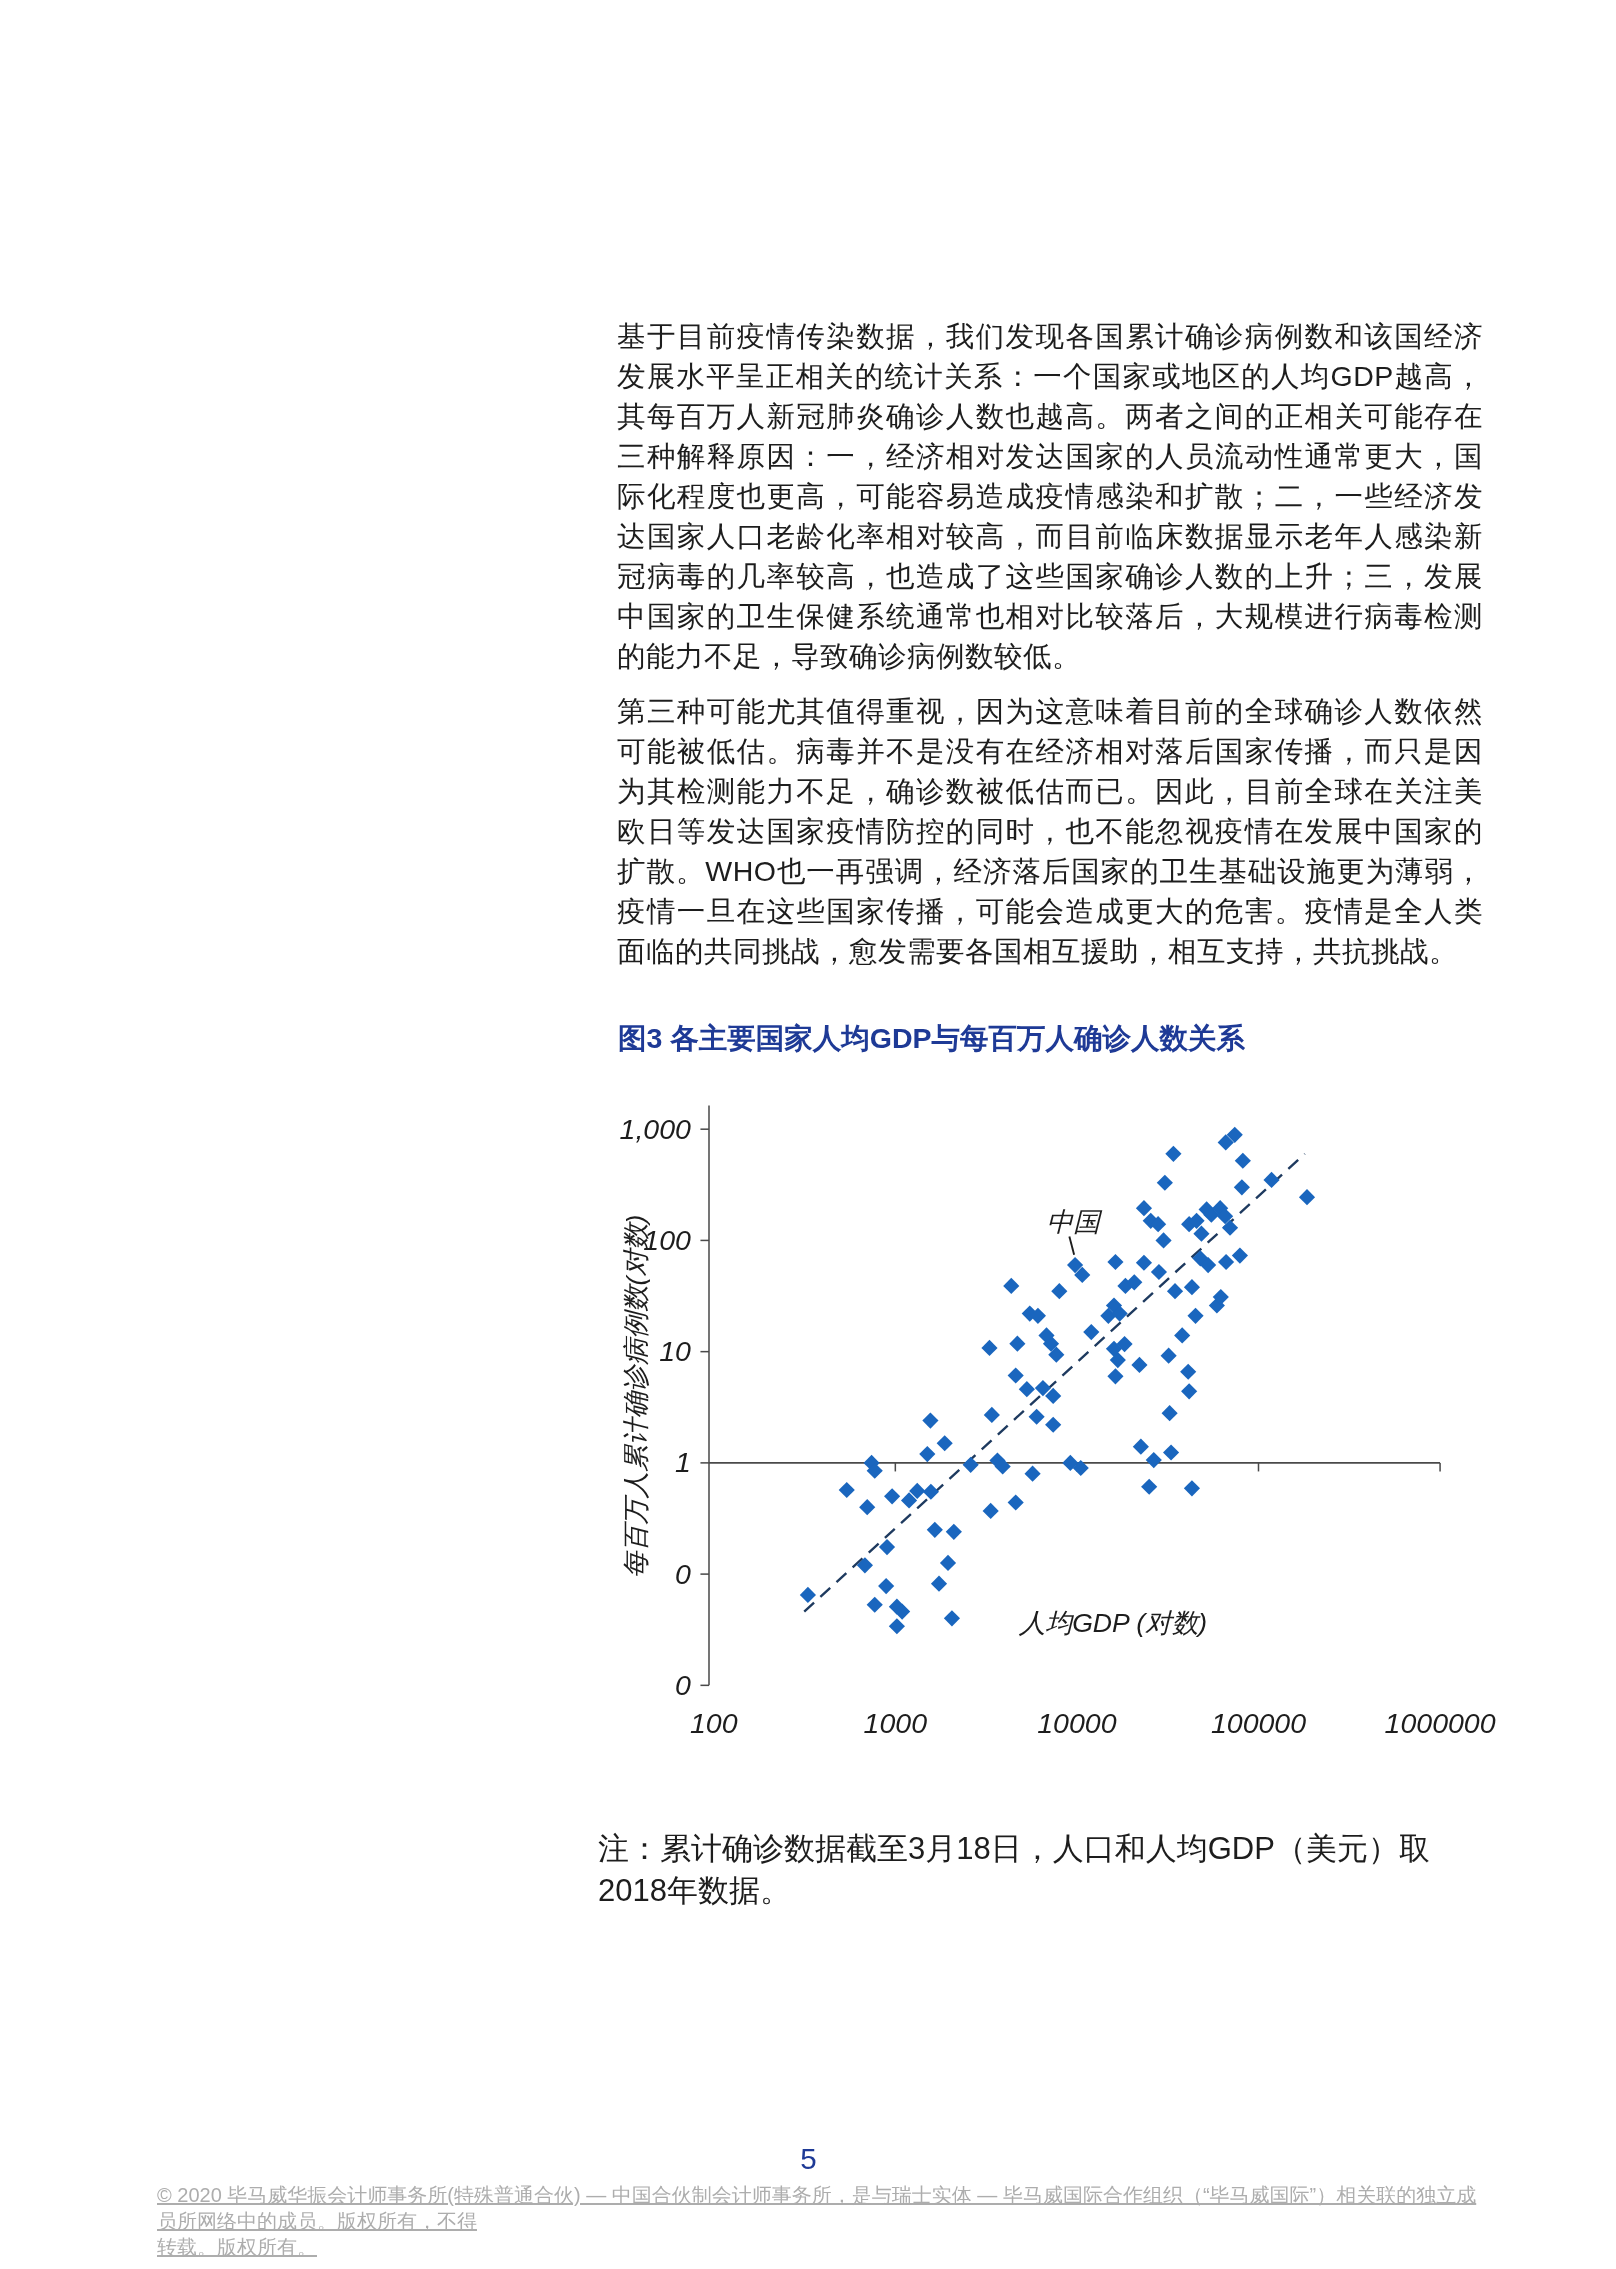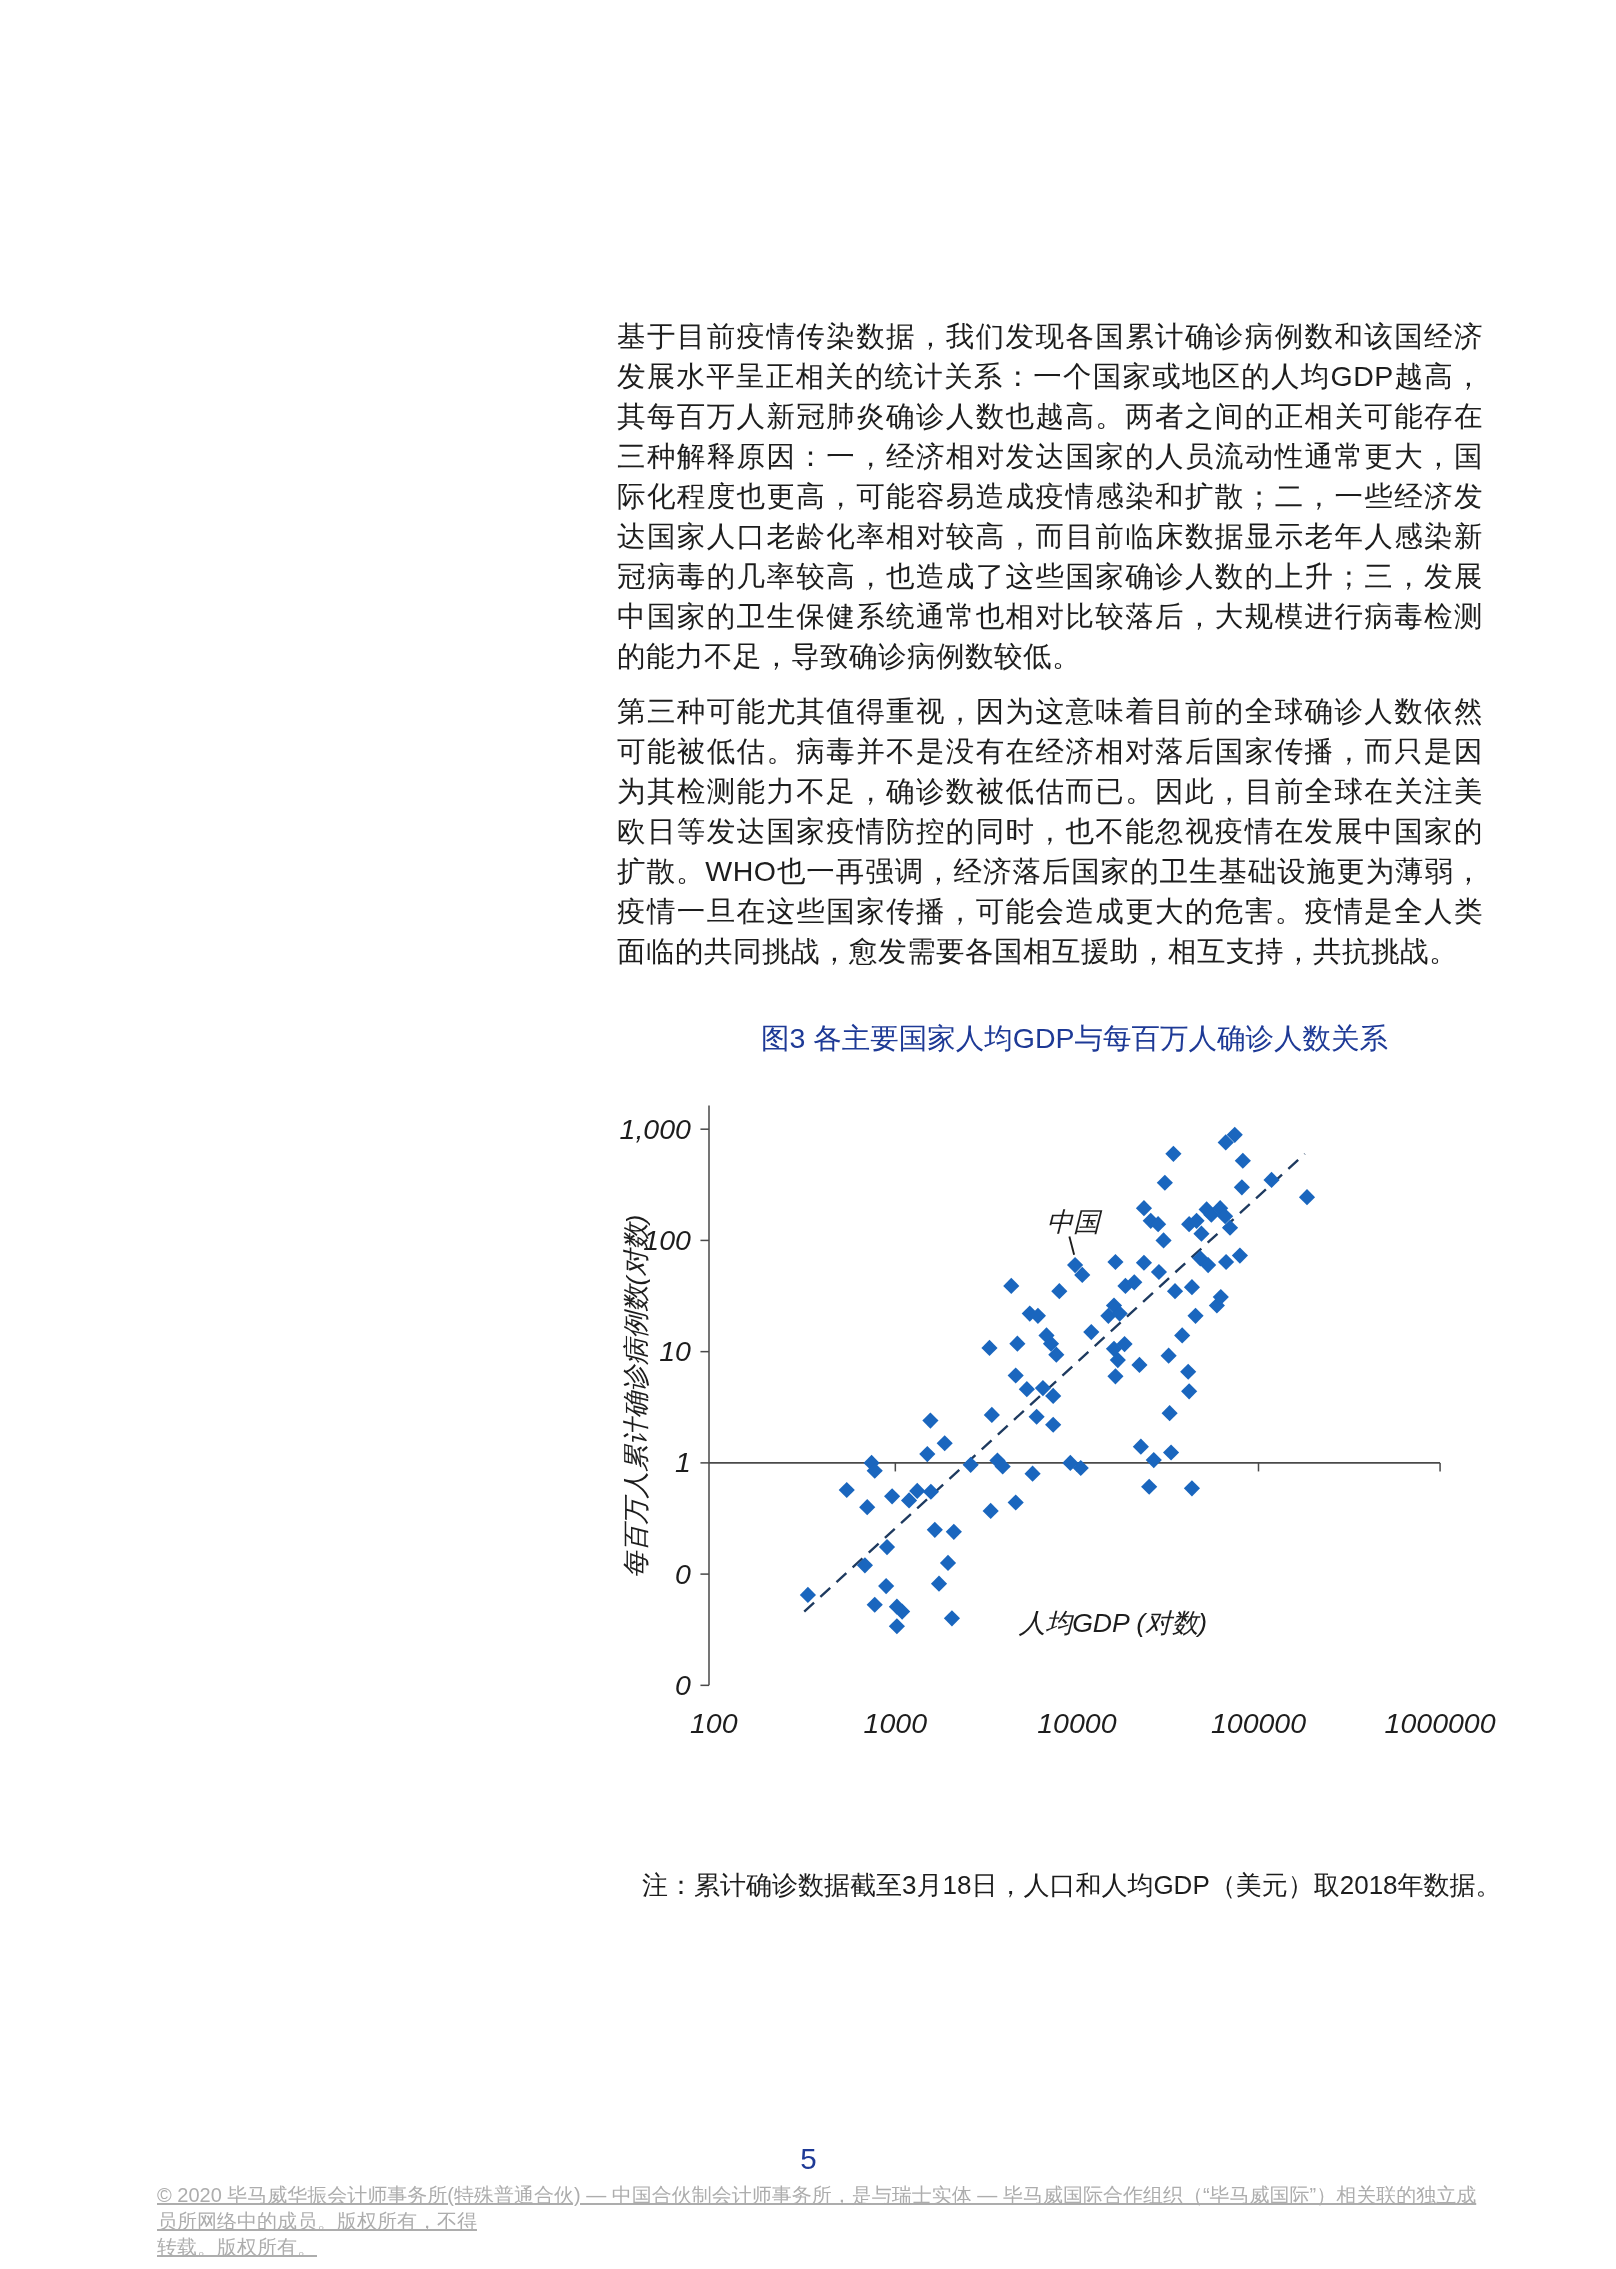--- a/index.html
+++ b/index.html
@@ -11,26 +11,26 @@
     overflow:hidden;
     font-family:"Liberation Sans","DejaVu Sans",sans-serif;
   }
   .body-par{
     position:absolute;left:617px;width:866px;
     font-size:28.5px;line-height:40px;color:#1d1d1d;
     text-align:justify;letter-spacing:0.5px;
   }
   .fig-title{
     position:absolute;left:618px;top:1020px;width:913px;
-    font-size:28.5px;color:#1E3A96;font-weight:400;text-align:center;
+    font-size:28.5px;color:#1E3A96;font-weight:700;
   }
   .chart-wrap{position:absolute;left:571px;top:1075px;width:970px;height:694px;font-style:italic;}
   .note-line{
-    position:absolute;left:642px;width:866px;
-    font-size:26px;color:#1d1d1d;margin-top:40px;
+    position:absolute;left:598px;width:866px;
+    font-size:31px;color:#1d1d1d;
   }
   .page-num{
     position:absolute;left:0;top:2142px;width:1617px;
     text-align:center;font-size:29.5px;color:#1E3A96;
   }
   .footer{
     position:absolute;left:157px;top:2182px;width:1322px;
     font-size:20px;line-height:26px;color:#ADADAD;text-decoration:underline;
   }
   svg text{font-family:"Liberation Sans","DejaVu Sans",sans-serif;}

